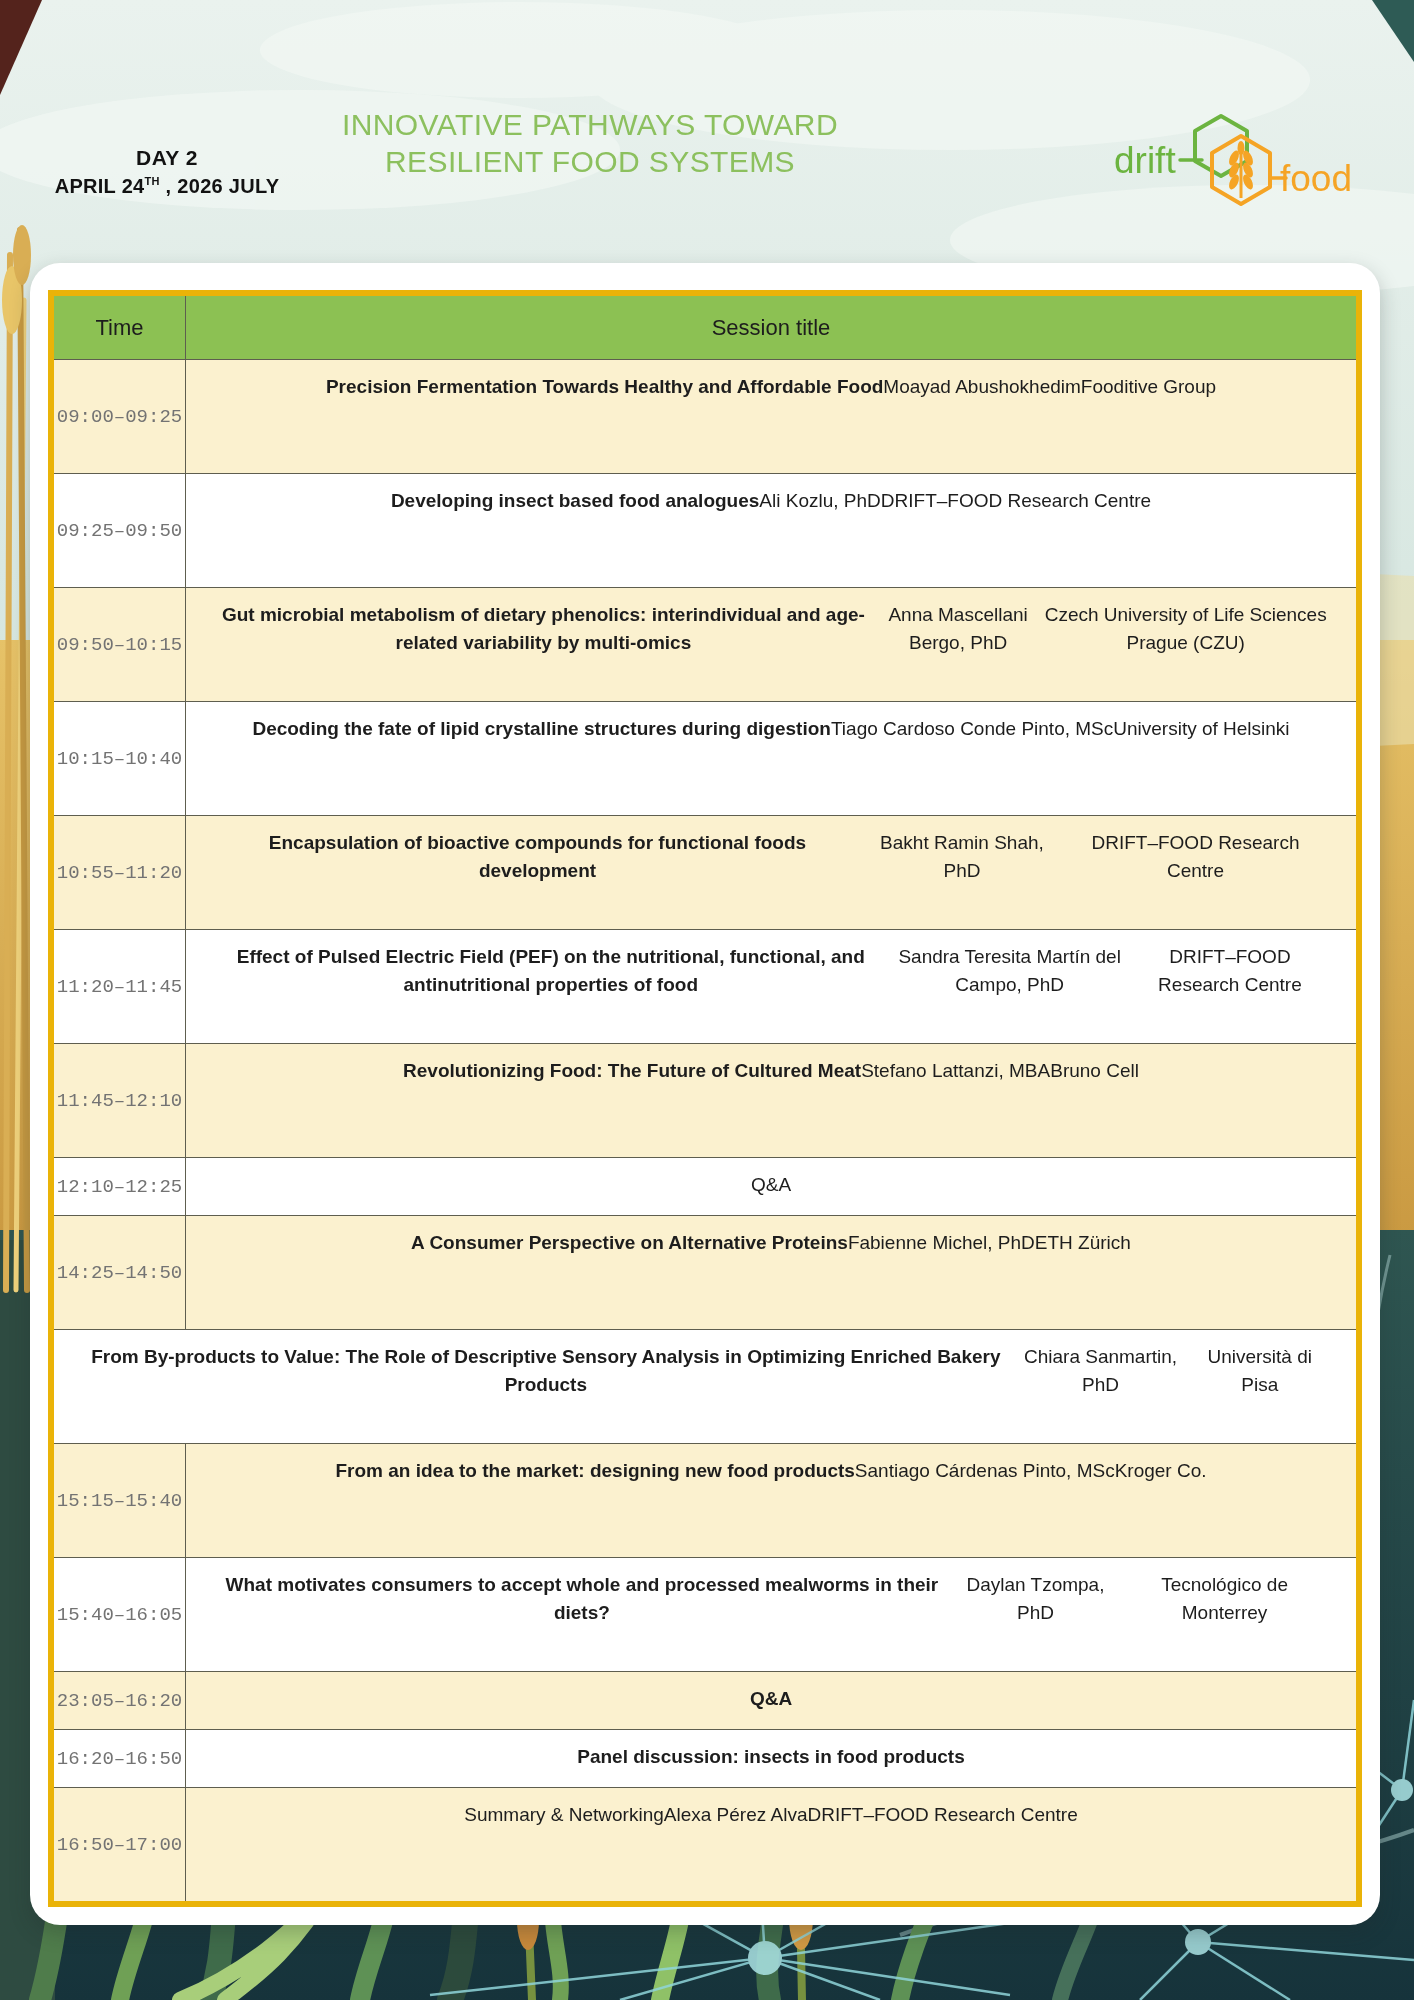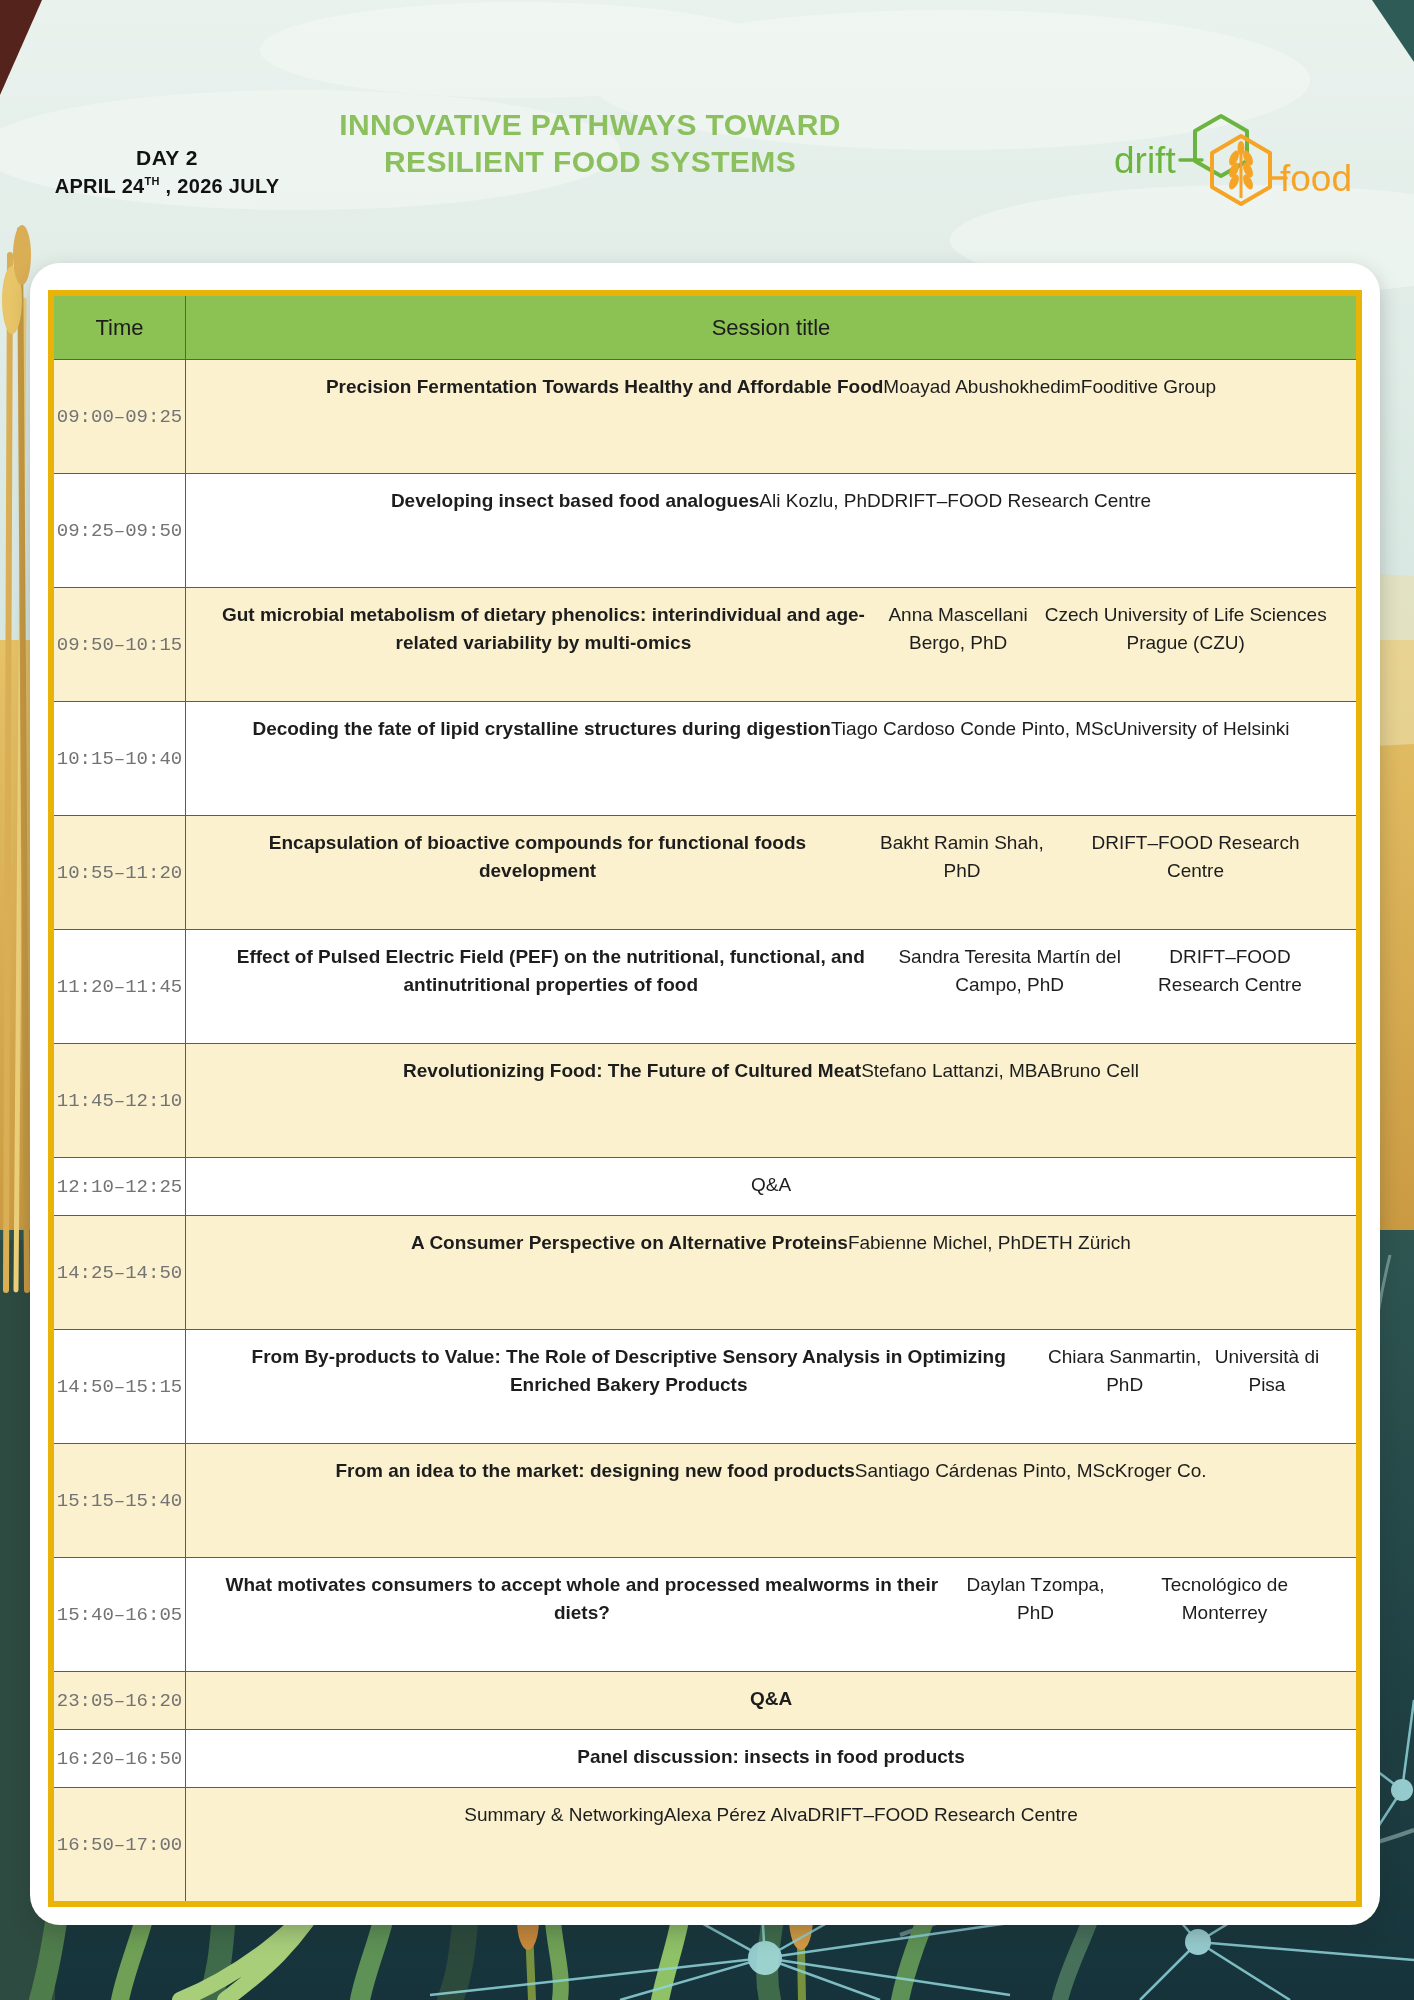--- a/index.html
+++ b/index.html
@@ -9,21 +9,21 @@
   }
   
   .bg{position:absolute;inset:0;z-index:0;}
   
   .day-block{position:absolute;left:52px;top:100px;width:230px;text-align:center;z-index:2;
     color:#121212;font-weight:700;margin-top:46px;}
   .day-line{font-size:21px;letter-spacing:.5px;}
   .date-line{font-size:20px;margin-top:5px;letter-spacing:.3px;}
   .date-line sup{font-size:11px;}
   .main-title{position:absolute;left:295px;top:106px;width:590px;z-index:2;text-align:center;
-    font-size:30px;line-height:37px;font-weight:700;color:#8CC05E;letter-spacing:.4px;}
+    font-size:30px;line-height:37px;font-weight:400;color:#8CC05E;letter-spacing:.4px;}
   .logo-wrap{position:absolute;left:1114px;top:110px;z-index:2;}
   
   .card{
     position:absolute;left:30px;top:263px;width:1350px;z-index:1;
     background:#ffffff;border-radius:30px;box-sizing:border-box;
     padding:27px 18px 18px 18px;box-shadow:0 8px 20px rgba(30,40,40,.25);
   }
   
   .s-table{border:6px solid #eab308;}
   .t-head{display:flex;background:#8CC153;}
@@ -247,21 +247,20 @@
   <div class="t-row cream">
     <div class="t-time">14:25–14:50</div>
     <div class="t-session">
       <div class="s-title bold">A Consumer Perspective on Alternative Proteins</div>
       <div class="s-speaker">Fabienne Michel, PhD</div>
       <div class="s-affiliation">ETH Zürich</div>
     </div>
   </div>
 
   <div class="t-row plain">
-    <div class="t-time">14:50–15:15</div>
     <div class="t-session">
       <div class="s-title bold">From By-products to Value: The Role of Descriptive Sensory Analysis in Optimizing Enriched Bakery Products</div>
       <div class="s-speaker">Chiara Sanmartin, PhD</div>
       <div class="s-affiliation">Università di Pisa</div>
     </div>
   </div>
 
   <div class="t-row cream">
     <div class="t-time">15:15–15:40</div>
     <div class="t-session">

